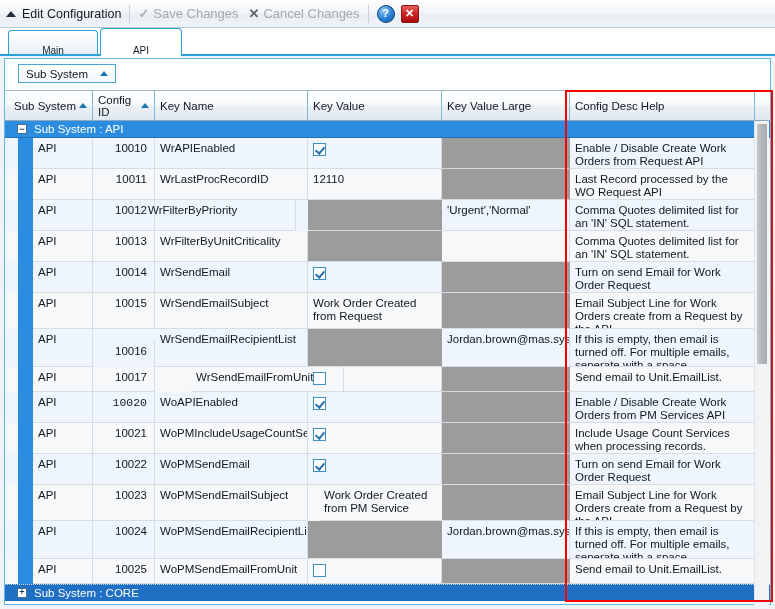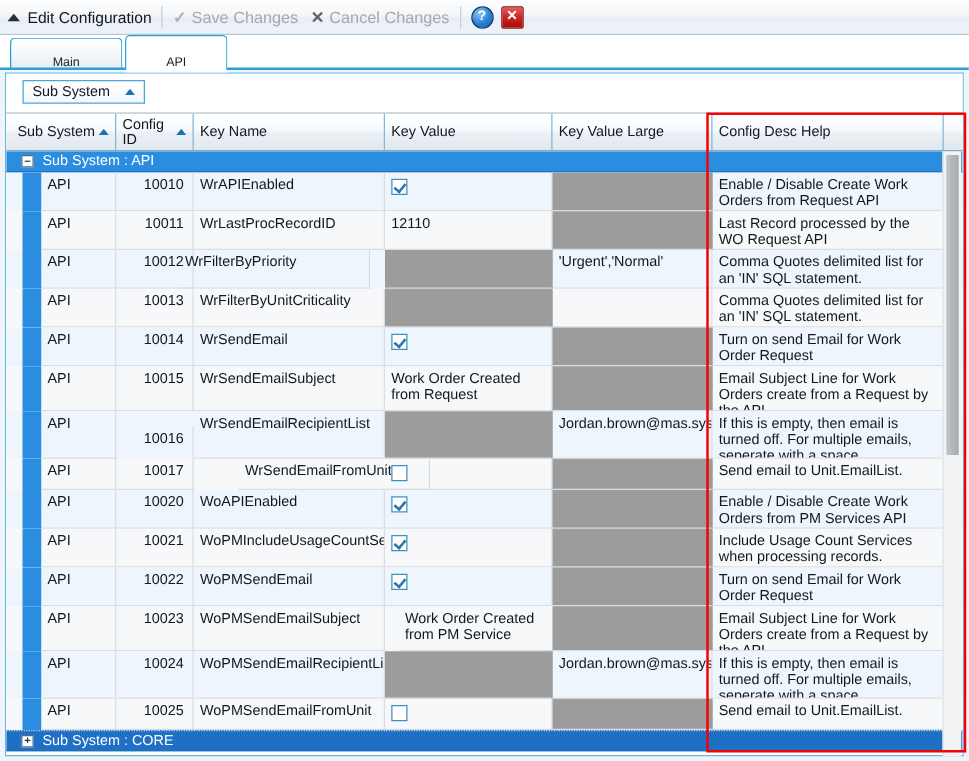--- a/index.html
+++ b/index.html
@@ -316,21 +316,21 @@
             <div class="cell " style="left: 28px; width: 60px;">API</div>
             <div class="cell num" style="left: 88px; width: 62px;">10017</div>
             <div class="cell " style="left: 150px; width: 153px; margin-left: 36px;">WrSendEmailFromUnit</div>
             <div class="cell " style="left: 303px; width: 134px;"><span class="cb"></span></div>
             <div class="cell gray" style="left: 437px; width: 128px;"></div>
             <div class="cell help" style="left: 565px; width: 185px;">Send email to Unit.EmailList.</div>
           </div>
           <div class="drow" style="height: 31px;">
             <div class="indent"></div>
             <div class="cell " style="left: 28px; width: 60px;">API</div>
-            <div class="cell num" style="left: 88px; width: 62px;">10020</div>
+            <div class="cell num" style="left: 88px; width: 62px; font-family: Liberation Mono, monospace;">10020</div>
             <div class="cell " style="left: 150px; width: 153px;">WoAPIEnabled</div>
             <div class="cell " style="left: 303px; width: 134px;"><span class="cb on"></span></div>
             <div class="cell gray" style="left: 437px; width: 128px;"></div>
             <div class="cell help" style="left: 565px; width: 185px;">Enable / Disable Create Work Orders from PM Services API</div>
           </div>
           <div class="drow alt" style="height: 31px;">
             <div class="indent"></div>
             <div class="cell " style="left: 28px; width: 60px;">API</div>
             <div class="cell num" style="left: 88px; width: 62px;">10021</div>
             <div class="cell " style="left: 150px; width: 153px;">WoPMIncludeUsageCountServices</div>

